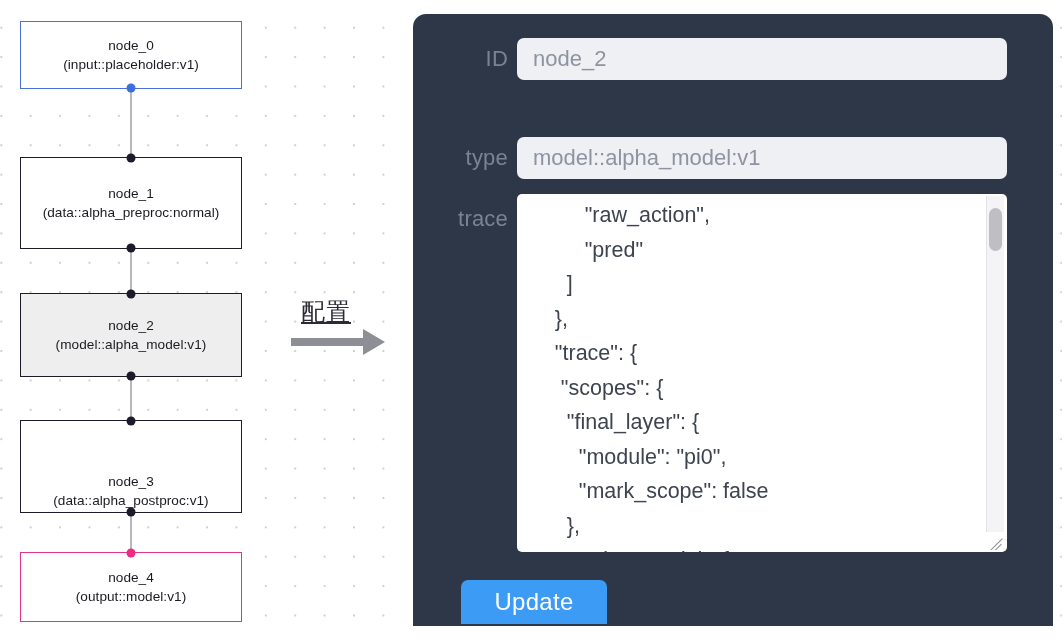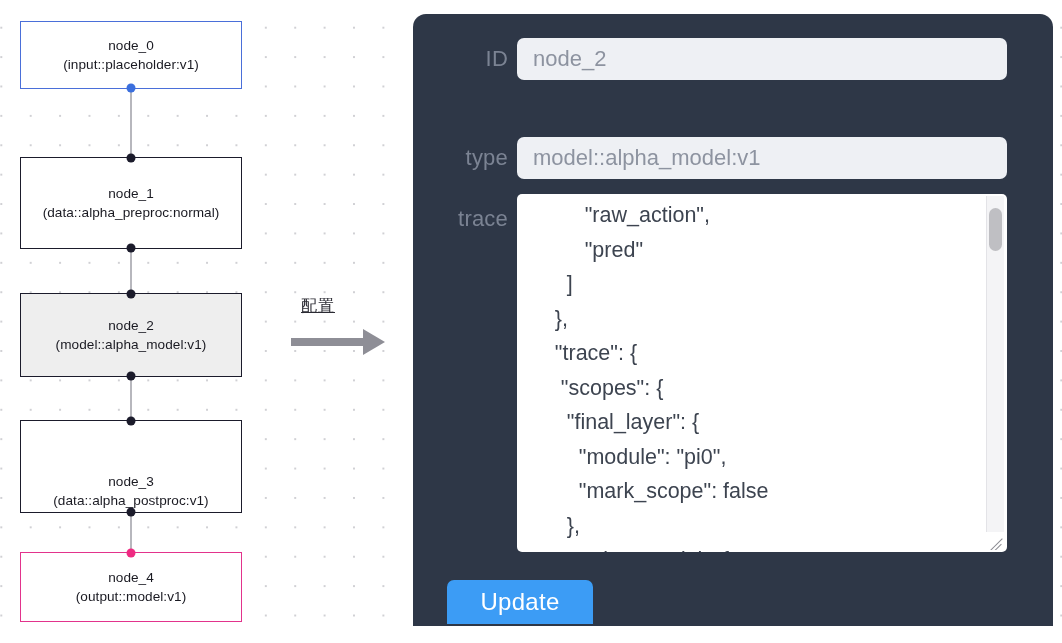--- a/index.html
+++ b/index.html
@@ -90,21 +90,21 @@
     position: absolute;
     left: 289px;
     top: 296px;
     width: 110px;
     height: 72px;
   }
   .transition-caption {
     position: absolute;
     left: 12px;
     top: 0;
-    font-size: 16px;
+    font-size: 24px;
     color: #2b2b33;
     font-family: "DejaVu Sans", "Liberation Sans", sans-serif;
     letter-spacing: 1px;
     white-space: nowrap;
     text-decoration: underline;
   }
   .arrow-shaft {
     position: absolute;
     left: 2px;
     top: 42px;
@@ -249,21 +249,21 @@
     display: block;
     height: 1.4px;
     background: #8b8b92;
     transform-origin: center;
   }
   .ta-resize i:nth-child(1) { width: 17px; left: 0px;  top: 11px; transform: rotate(-45deg); }
   .ta-resize i:nth-child(2) { width: 10px; left: 5px;  top: 14px; transform: rotate(-45deg); }
 
   .update-button {
     position: absolute;
-    left: 34px;
+    left: 48px;
     top: 566px;
     width: 146px;
     height: 44px;
     background: #3c9cf5;
     border: none;
     border-radius: 7px 7px 0 0;
     color: #ffffff;
     font-size: 24px;
     font-family: "Liberation Sans", sans-serif;
     letter-spacing: 0.3px;

